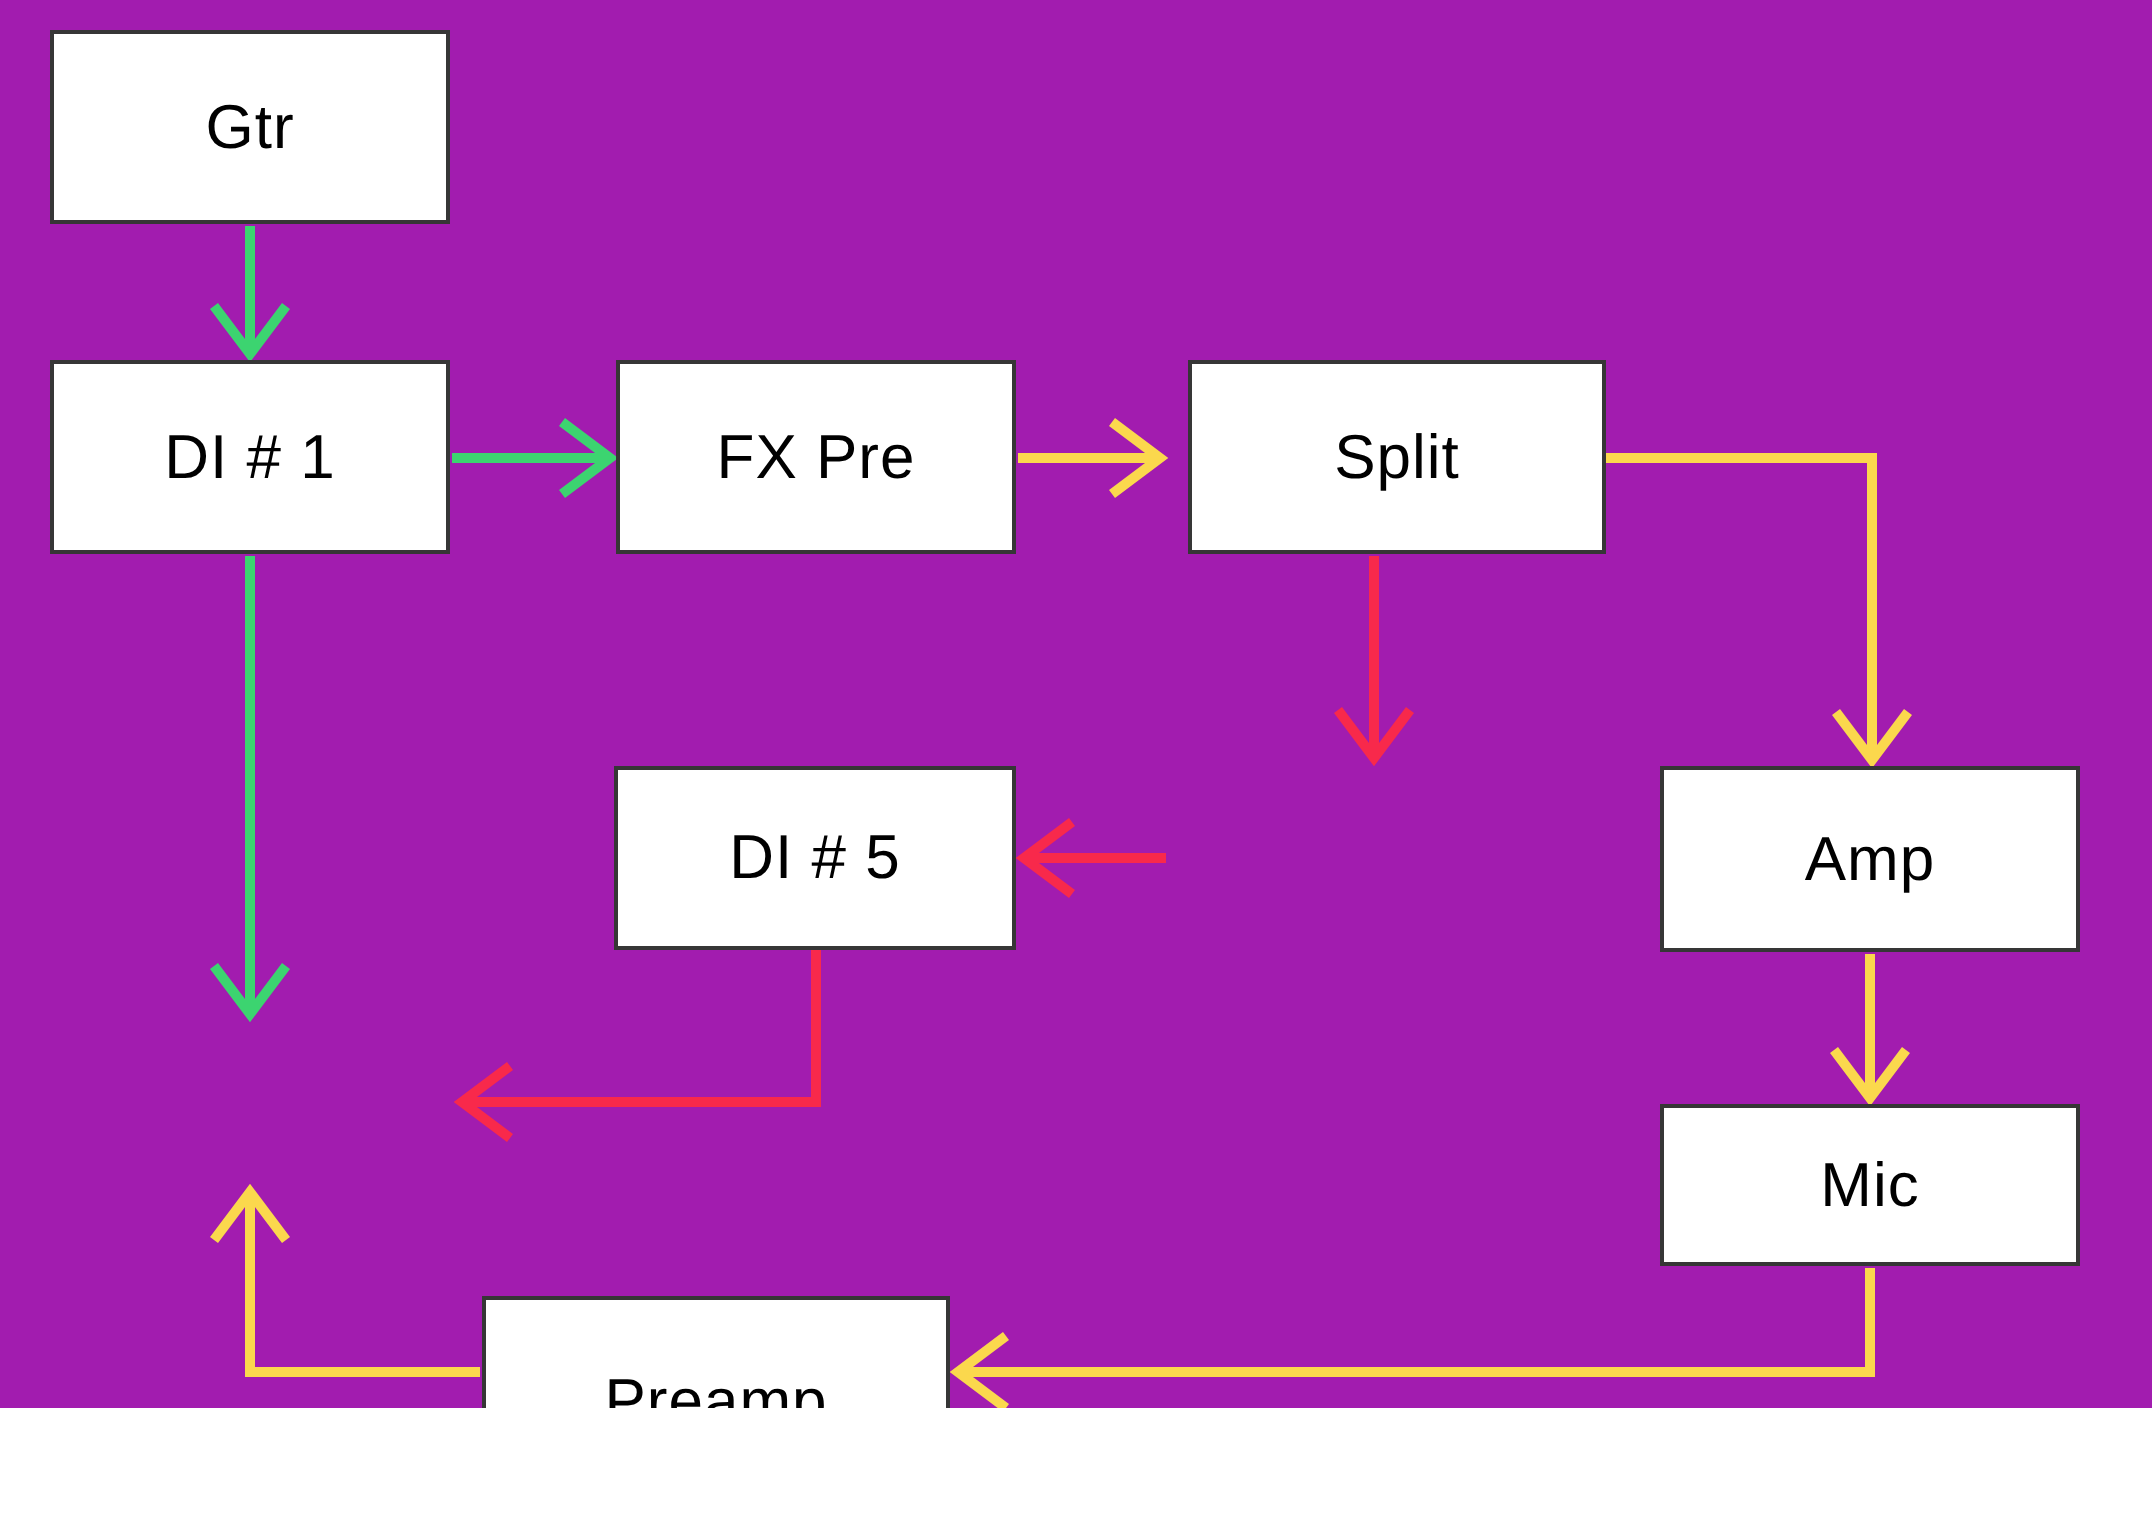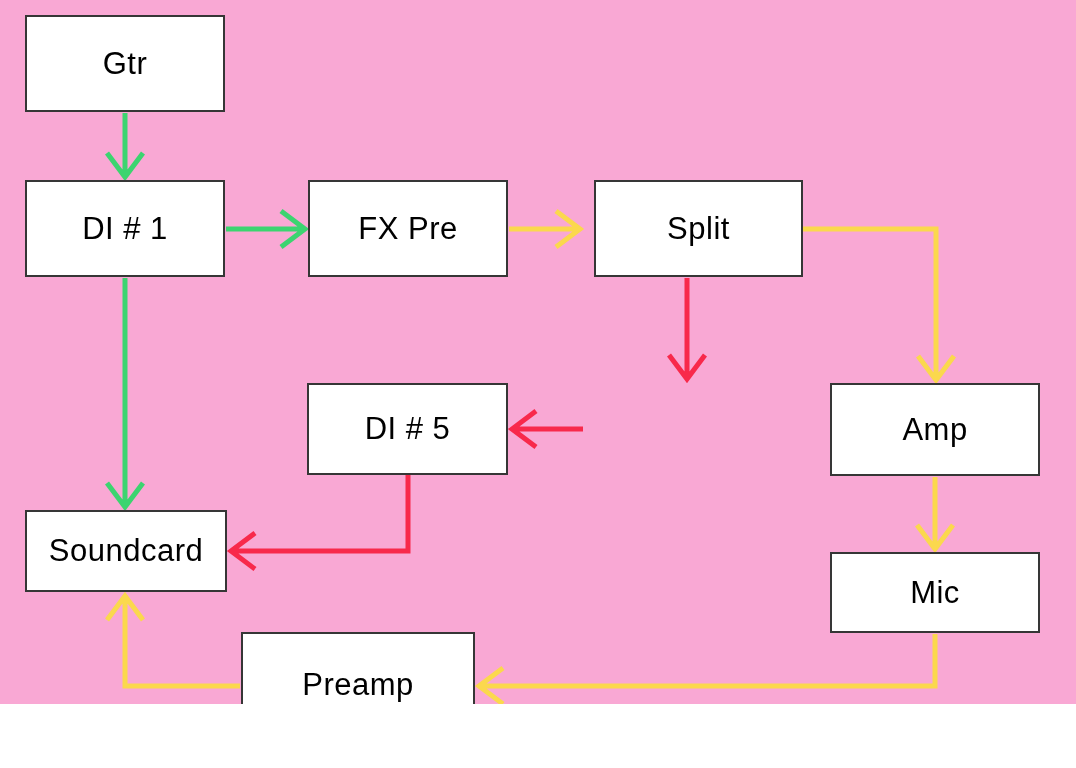--- a/index.html
+++ b/index.html
@@ -5,21 +5,21 @@
 <style>
   html, body {
     margin: 0;
     padding: 0;
     background: #ffffff;
   }
   .canvas {
     position: relative;
     width: 1076px;
     height: 704px;
-    background: #f9a8d4;
+    background: #a21caf;
     overflow: hidden;
     font-family: "Liberation Sans", sans-serif;
   }
   .arrows {
     position: absolute;
     left: 0;
     top: 0;
     width: 1076px;
     height: 768px;
   }
@@ -47,21 +47,21 @@
   
   .n-gtr       { left: 25px;  top: 15px;  width: 200px; height: 97px; }
   .n-di1       { left: 25px;  top: 180px; width: 200px; height: 97px; }
   .n-fxpre     { left: 308px; top: 180px; width: 200px; height: 97px; justify-content: center; }
   .n-split     { left: 594px; top: 180px; width: 209px; height: 97px; }
   .n-di2       { left: 307px; top: 383px; width: 201px; height: 92px; }
   .n-fx        { left: 583px; top: 382px; width: 208px; height: 93px; }
   .n-amp       { left: 830px; top: 383px; width: 210px; height: 93px; }
   .n-soundcard { left: 25px;  top: 510px; width: 202px; height: 82px; }
   .n-mic       { left: 830px; top: 552px; width: 210px; height: 81px; text-align: right; }
-  .n-preamp    { left: 241px; top: 632px; width: 234px; height: 105px; }
+  .n-preamp    { left: 241px; top: 648px; width: 234px; height: 105px; }
 </style>
 </head>
 <body>
 
 <div class="canvas">
 
   <svg class="arrows" viewBox="0 0 1076 768" xmlns="http://www.w3.org/2000/svg">
     <path d="M125 113 L125 177 M107 153 L125 177 L143 153" stroke="#3cd470"></path>
     <path d="M226 229 L305 229 M281 211 L305 229 L281 247" stroke="#3cd470"></path>
     <path d="M125 278 L125 507 M107 483 L125 507 L143 483" stroke="#3cd470"></path>
@@ -93,23 +93,20 @@
 
   <div class="node n-di2">
     <span class="label">DI # 5</span>
   </div>
 
 
   <div class="node n-amp">
     <span class="label">Amp</span>
   </div>
 
-  <div class="node n-soundcard">
-    <span class="label">Soundcard</span>
-  </div>
 
   <div class="node n-mic">
     <span class="label">Mic</span>
   </div>
 
   <div class="node n-preamp">
     <span class="label">Preamp</span>
   </div>
 
 </div>

